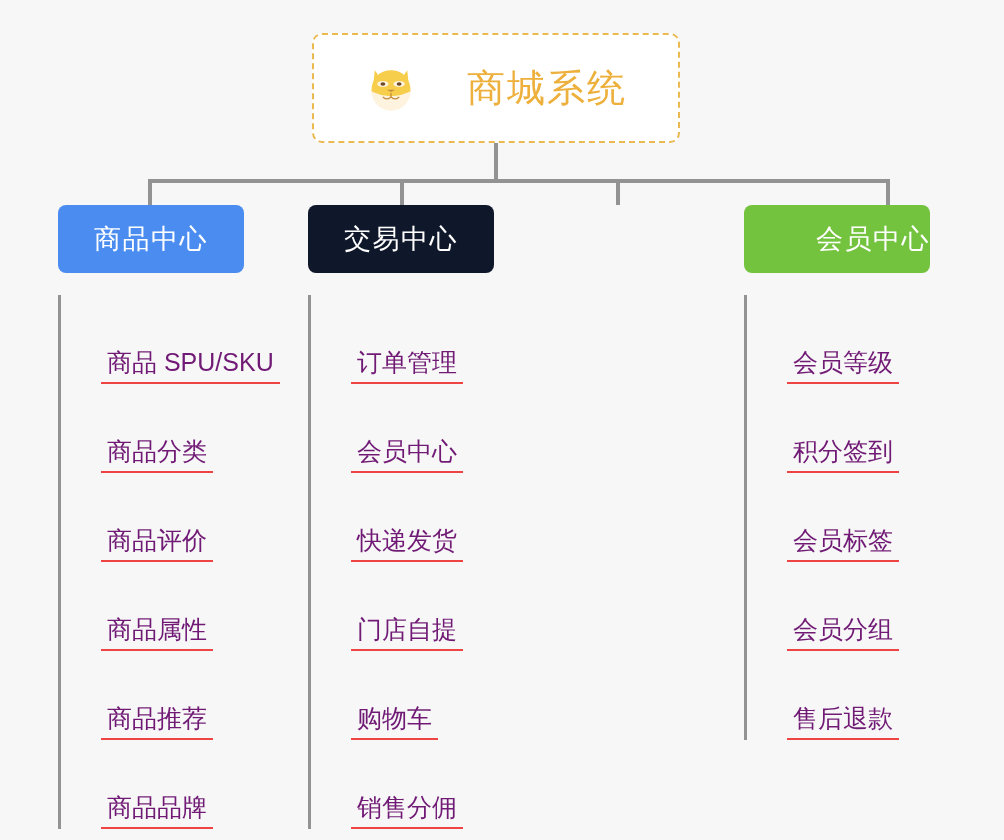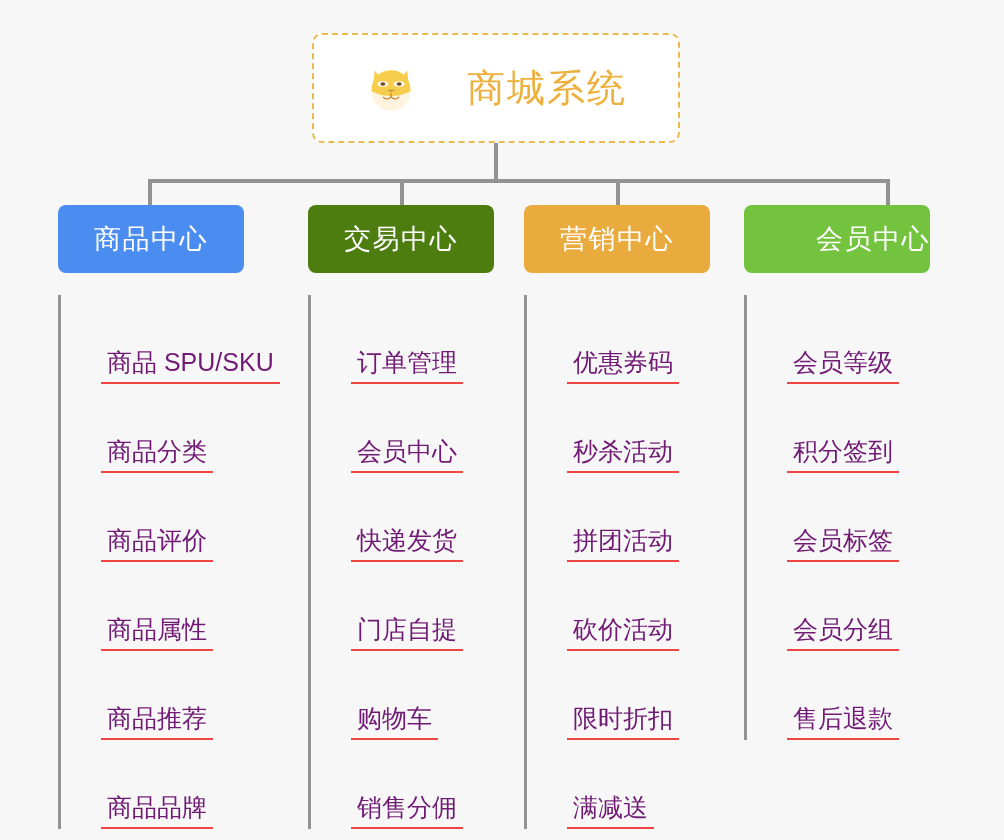--- a/index.html
+++ b/index.html
@@ -98,21 +98,21 @@
     border-bottom: 2px solid #ef4444;
   }
 
   
   .col-0 { left: 58px;  width: 198px; }
   .col-1 { left: 308px; width: 216px; }
   .col-2 { left: 524px; width: 216px; }
   .col-3 { left: 744px; width: 216px; }
 
   .col-0 .cat-header { background: #4a8cf0; width: 186px; }
-  .col-1 .cat-header { background: #4d7c0f; width: 186px; }
+  .col-1 .cat-header { background: #0f172a; width: 186px; }
   .col-2 .cat-header { background: #eaab3e; width: 186px; }
   .col-3 .cat-header { background: #73c33e; width: 186px; justify-content: flex-end; }
 </style>
 </head>
 <body>
 
 <div id="diagram">
 
   <div class="root-node">
     <svg class="root-emoji" viewBox="0 0 64 64" xmlns="http://www.w3.org/2000/svg">
@@ -184,45 +184,20 @@
         </div>
       <div class="leaf-item">
           <span class="leaf-label">购物车</span>
         </div>
       <div class="leaf-item">
           <span class="leaf-label">销售分佣</span>
         </div>
     </div>
   </div>
 
-  <div class="column col-2">
-    <div class="cat-header">
-      <span>营销中心</span>
-    </div>
-    <div class="leaf-list">
-      <div class="leaf-item">
-          <span class="leaf-label">优惠券码</span>
-        </div>
-      <div class="leaf-item">
-          <span class="leaf-label">秒杀活动</span>
-        </div>
-      <div class="leaf-item">
-          <span class="leaf-label">拼团活动</span>
-        </div>
-      <div class="leaf-item">
-          <span class="leaf-label">砍价活动</span>
-        </div>
-      <div class="leaf-item">
-          <span class="leaf-label">限时折扣</span>
-        </div>
-      <div class="leaf-item">
-          <span class="leaf-label">满减送</span>
-        </div>
-    </div>
-  </div>
 
   <div class="column col-3">
     <div class="cat-header">
       <span>会员中心</span>
     </div>
     <div class="leaf-list">
       <div class="leaf-item">
           <span class="leaf-label">会员等级</span>
         </div>
       <div class="leaf-item">

